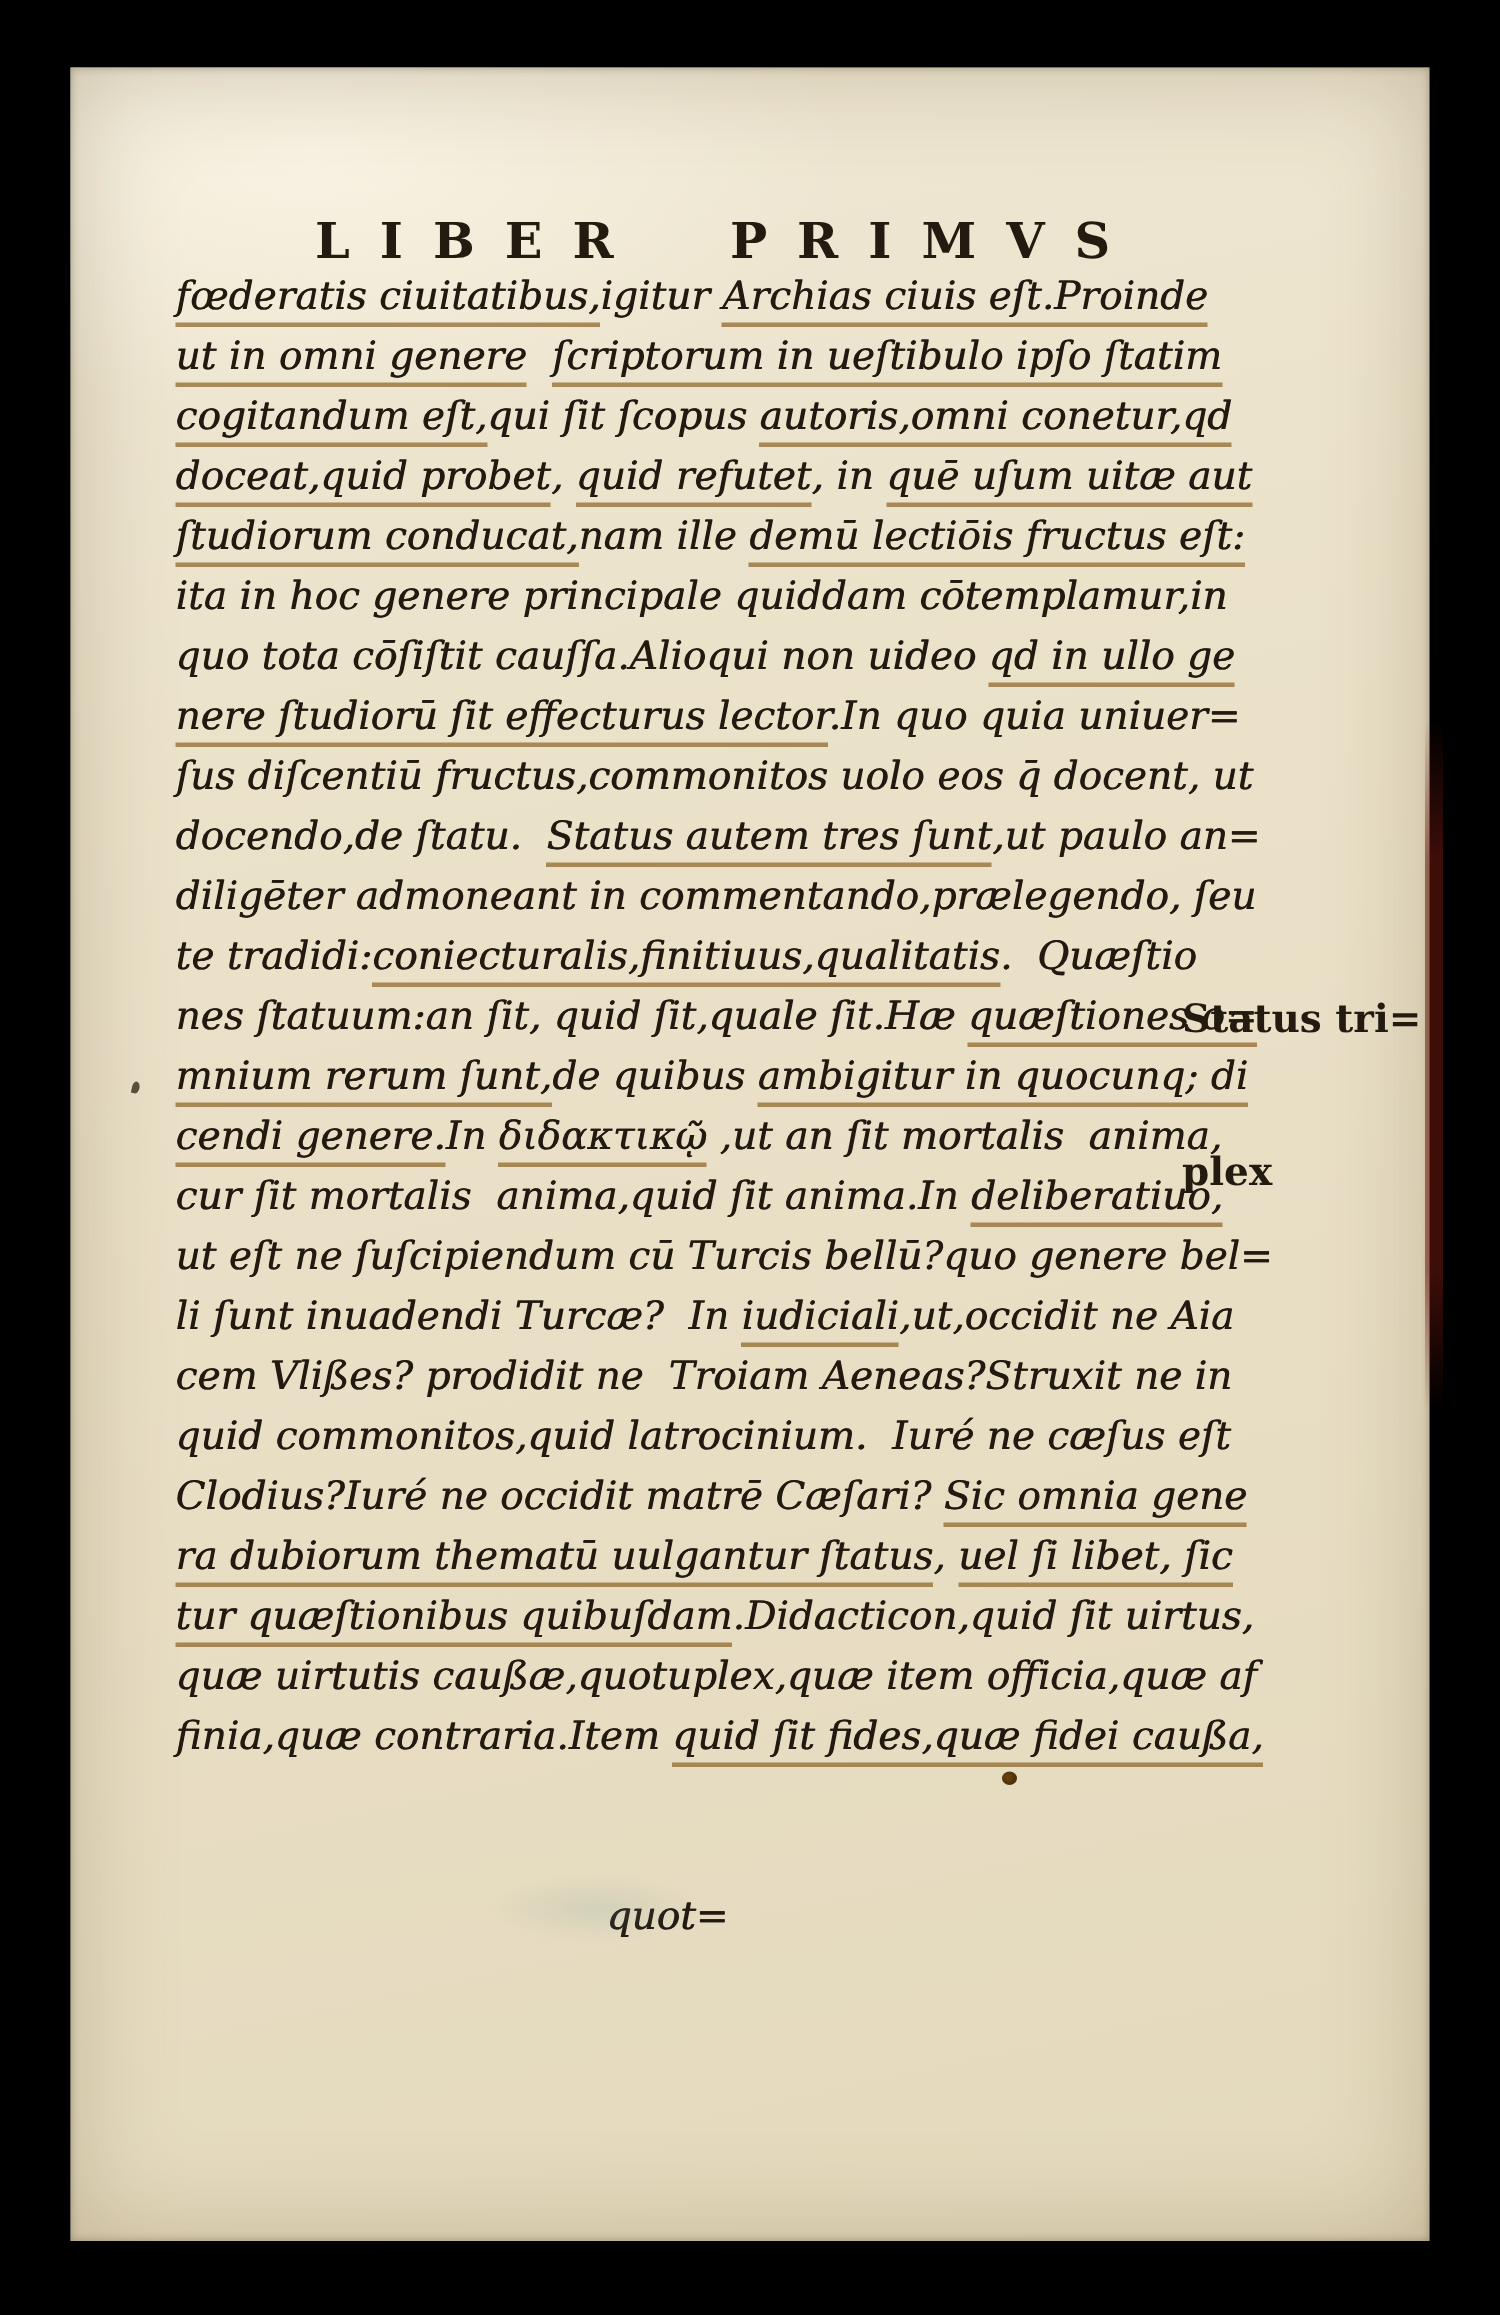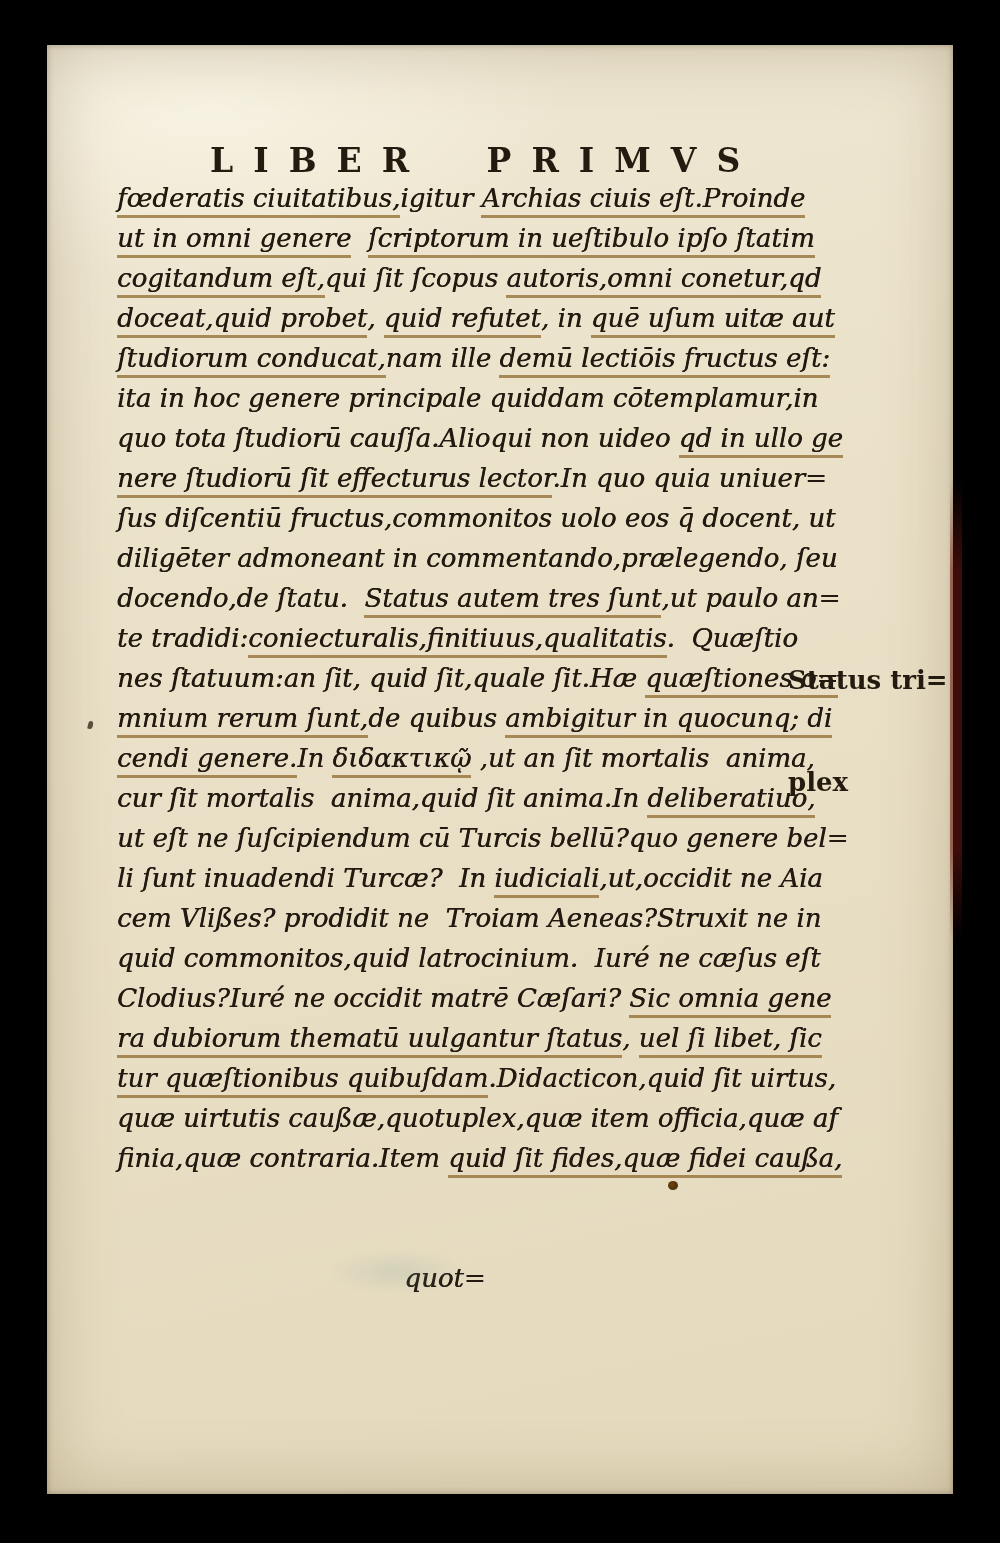--- a/index.html
+++ b/index.html
@@ -74,25 +74,25 @@
   <div class="page">
     <div class="header">LIBER PRIMVS</div>
 
     <div class="text-block">
         <div class="line"><span class="u">fœderatis ciuitatibus,</span><span>igitur </span><span class="u">Archias ciuis eſt.Proinde</span></div>
         <div class="line"><span class="u">ut in omni genere</span><span>  </span><span class="u">ſcriptorum in ueſtibulo ipſo ſtatim</span></div>
         <div class="line"><span class="u">cogitandum eſt,</span><span>qui ſit ſcopus </span><span class="u">autoris,omni conetur,qd</span></div>
         <div class="line"><span class="u">doceat,quid probet</span><span>, </span><span class="u">quid refutet</span><span>, in </span><span class="u">quē uſum uitæ aut</span></div>
         <div class="line"><span class="u">ſtudiorum conducat,</span><span>nam ille </span><span class="u">demū lectiōis fructus eſt:</span></div>
         <div class="line"><span>ita in hoc genere principale quiddam cōtemplamur,in</span></div>
-        <div class="line"><span>quo tota ſtudiorū cauſſa.Alioqui non uideo </span><span class="u">qd in ullo ge</span></div>
+        <div class="line"><span>quo tota cōſiſtit cauſſa.Alioqui non uideo </span><span class="u">qd in ullo ge</span></div>
         <div class="line"><span class="u">nere ſtudiorū ſit effecturus lector</span><span>.In quo quia uniuer=</span></div>
         <div class="line"><span>ſus diſcentiū fructus,commonitos uolo eos q̄ docent, ut</span></div>
+        <div class="line"><span>docendo,de ſtatu.  </span><span class="u">Status autem tres ſunt</span><span>,ut paulo an=</span></div>
         <div class="line"><span>diligēter admoneant in commentando,prælegendo, ſeu</span></div>
-        <div class="line"><span>docendo,de ſtatu.  </span><span class="u">Status autem tres ſunt</span><span>,ut paulo an=</span></div>
         <div class="line"><span>te tradidi:</span><span class="u">coniecturalis,finitiuus,qualitatis</span><span>.  Quæſtio</span></div>
         <div class="line"><span>nes ſtatuum:an ſit, quid ſit,quale ſit.Hæ </span><span class="u">quæſtiones o=</span></div>
         <div class="line"><span class="u">mnium rerum ſunt,</span><span>de quibus </span><span class="u">ambigitur in quocunq; di</span></div>
         <div class="line"><span class="u">cendi genere.</span><span>In </span><span class="u">διδακτικῷ</span><span> ,ut an ſit mortalis  anima,</span></div>
         <div class="line"><span>cur ſit mortalis  anima,quid ſit anima.In </span><span class="u">deliberatiuo,</span></div>
         <div class="line"><span>ut eſt ne ſuſcipiendum cū Turcis bellū?quo genere bel=</span></div>
         <div class="line"><span>li ſunt inuadendi Turcæ?  In </span><span class="u">iudiciali</span><span>,ut,occidit ne Aia</span></div>
         <div class="line"><span>cem Vlißes? prodidit ne  Troiam Aeneas?Struxit ne in</span></div>
         <div class="line"><span>quid commonitos,quid latrocinium.  Iuré ne cæſus eſt</span></div>
         <div class="line"><span>Clodius?Iuré ne occidit matrē Cæſari? </span><span class="u">Sic omnia gene</span></div>

